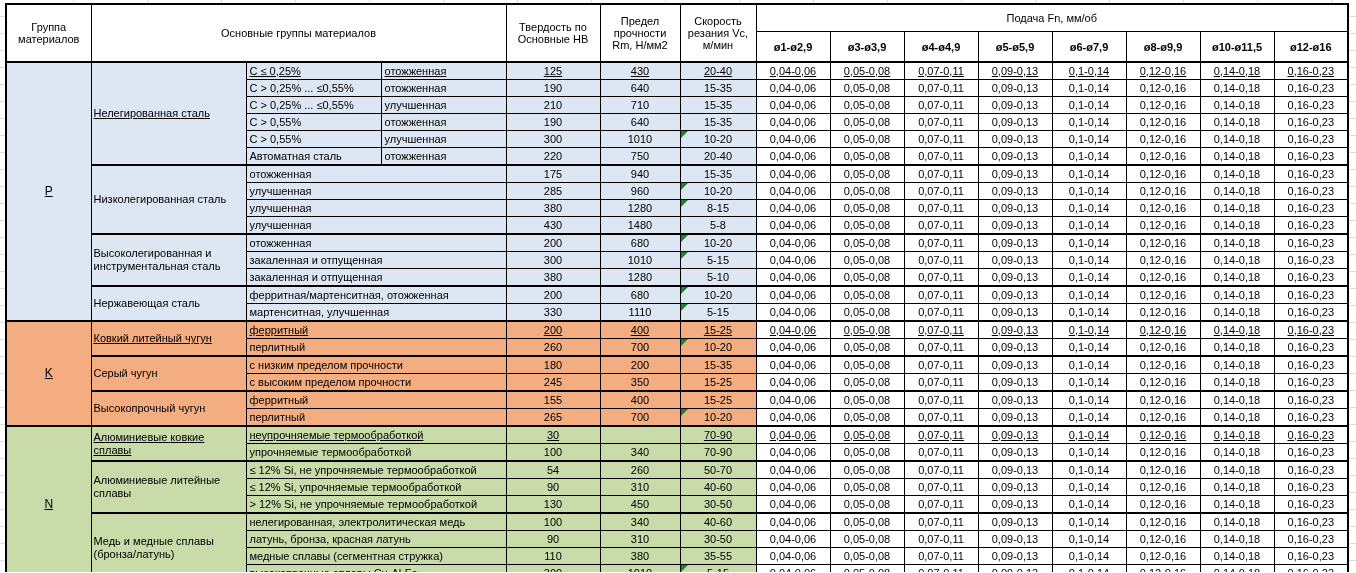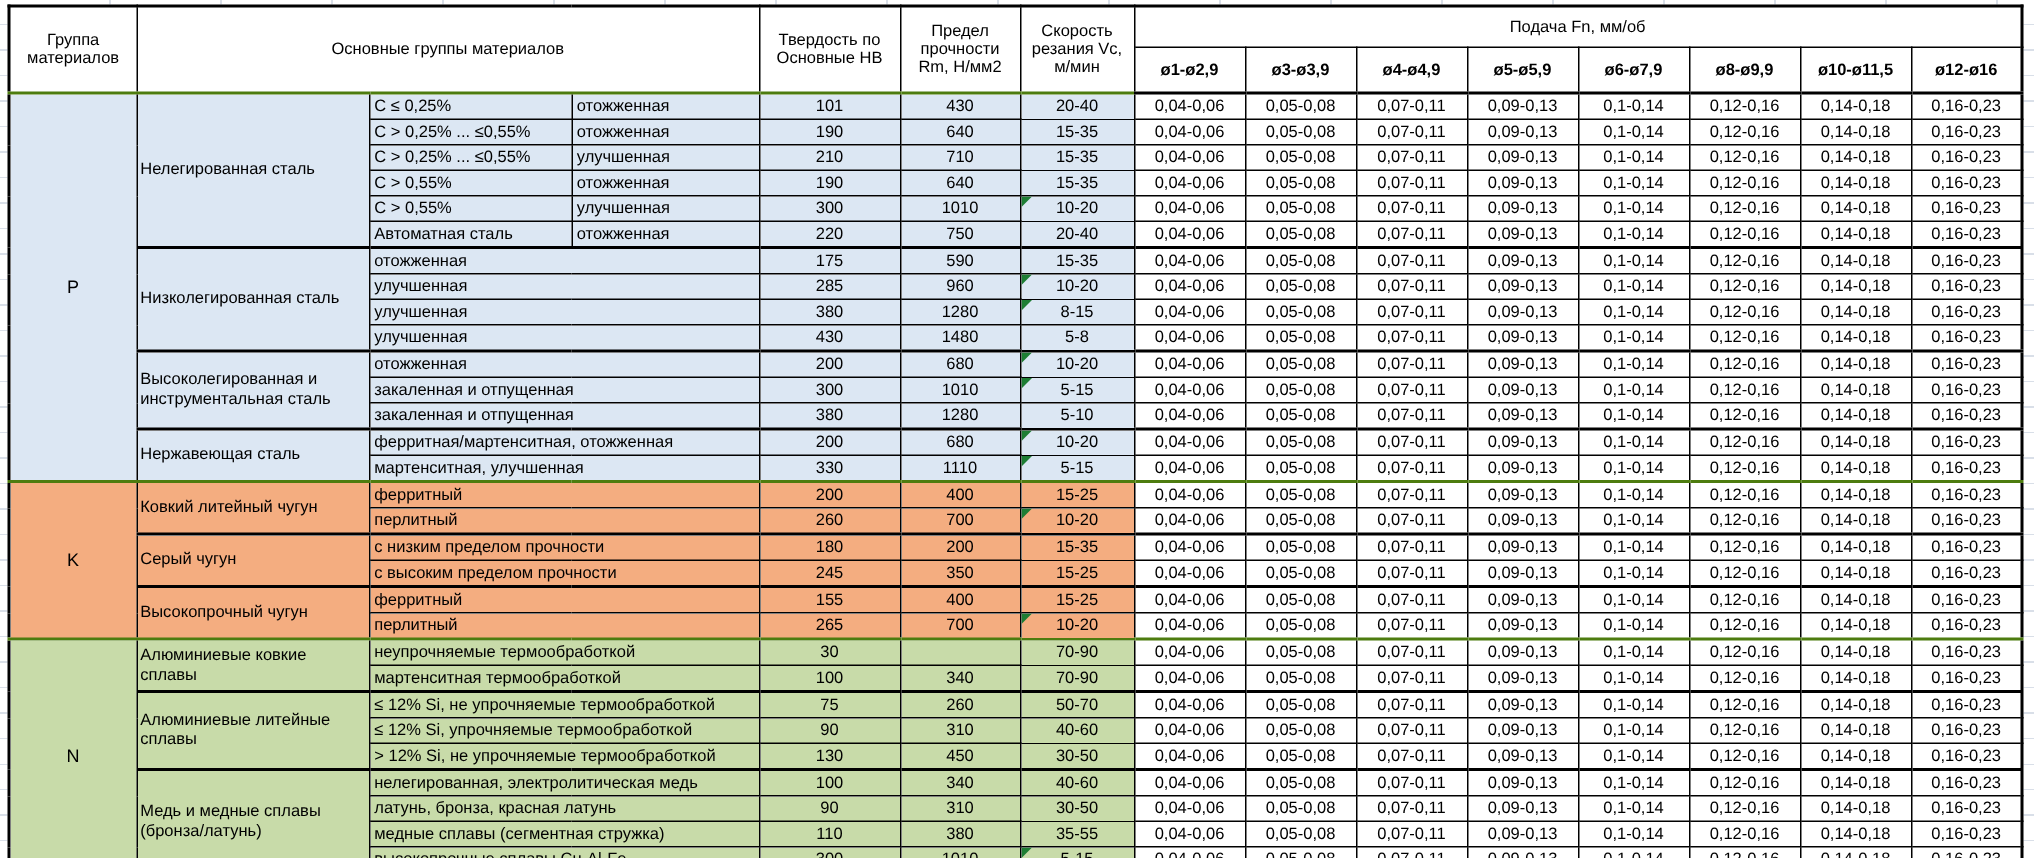--- a/index.html
+++ b/index.html
@@ -20,21 +20,21 @@
   td.subgroup-name{white-space:normal;line-height:13px;}
   td.desc{text-align:left;padding-left:3px;}
   td.num{text-align:center;}
   td.vc{position:relative;margin-left:46px;}
   .marker{position:absolute;left:0;top:0;width:0;height:0;
     border-top:7px solid #1e7e34;border-right:7px solid transparent;}
   tr.g0 td{background:#dce7f3;}
   tr.g1 td{background:#f4ad80;}
   tr.g2 td{background:#c8dba9;}
   tr.g0 td.feed, tr.g1 td.feed, tr.g2 td.feed{background:#fff;}
-  tr.group-start td{border-top:2px solid #4d7c0f;}
+  tr.group-start td{border-top:2px solid #000000;text-decoration:underline;}
   tr.subgroup-start td{border-top:2px solid #000;}
 </style>
 </head>
 <body>
 
 <div class="sheet">
   <table class="main">
     <colgroup>
       <col style="width:85px">
         <col style="width:155px">
@@ -71,21 +71,21 @@
         <th>ø10-ø11,5</th>
         <th>ø12-ø16</th>
       </tr>
     </thead>
     <tbody>
         <tr class="g0 group-start">
           <td class="group-code" rowspan="15">P</td>
           <td class="subgroup-name" rowspan="6">Нелегированная сталь</td>
           <td class="desc">C ≤ 0,25%</td>
           <td class="desc">отожженная</td>
-          <td class="num">101</td>
+          <td class="num">125</td>
           <td class="num">430</td>
           <td class="num vc"><span>20-40</span></td>
           <td class="num feed">0,04-0,06</td>
           <td class="num feed">0,05-0,08</td>
           <td class="num feed">0,07-0,11</td>
           <td class="num feed">0,09-0,13</td>
           <td class="num feed">0,1-0,14</td>
           <td class="num feed">0,12-0,16</td>
           <td class="num feed">0,14-0,18</td>
           <td class="num feed">0,16-0,23</td>
@@ -162,21 +162,21 @@
           <td class="num feed">0,09-0,13</td>
           <td class="num feed">0,1-0,14</td>
           <td class="num feed">0,12-0,16</td>
           <td class="num feed">0,14-0,18</td>
           <td class="num feed">0,16-0,23</td>
         </tr>
         <tr class="g0 subgroup-start">
           <td class="subgroup-name" rowspan="4">Низколегированная сталь</td>
           <td class="desc" colspan="2">отожженная</td>
           <td class="num">175</td>
-          <td class="num">590</td>
+          <td class="num">940</td>
           <td class="num vc"><span>15-35</span></td>
           <td class="num feed">0,04-0,06</td>
           <td class="num feed">0,05-0,08</td>
           <td class="num feed">0,07-0,11</td>
           <td class="num feed">0,09-0,13</td>
           <td class="num feed">0,1-0,14</td>
           <td class="num feed">0,12-0,16</td>
           <td class="num feed">0,14-0,18</td>
           <td class="num feed">0,16-0,23</td>
         </tr>
@@ -392,37 +392,37 @@
           <td class="num feed">0,04-0,06</td>
           <td class="num feed">0,05-0,08</td>
           <td class="num feed">0,07-0,11</td>
           <td class="num feed">0,09-0,13</td>
           <td class="num feed">0,1-0,14</td>
           <td class="num feed">0,12-0,16</td>
           <td class="num feed">0,14-0,18</td>
           <td class="num feed">0,16-0,23</td>
         </tr>
         <tr class="g2">
-          <td class="desc" colspan="2">мартенситная термообработкой</td>
+          <td class="desc" colspan="2">упрочняемые термообработкой</td>
           <td class="num">100</td>
           <td class="num">340</td>
           <td class="num vc"><span>70-90</span></td>
           <td class="num feed">0,04-0,06</td>
           <td class="num feed">0,05-0,08</td>
           <td class="num feed">0,07-0,11</td>
           <td class="num feed">0,09-0,13</td>
           <td class="num feed">0,1-0,14</td>
           <td class="num feed">0,12-0,16</td>
           <td class="num feed">0,14-0,18</td>
           <td class="num feed">0,16-0,23</td>
         </tr>
         <tr class="g2 subgroup-start">
           <td class="subgroup-name" rowspan="3">Алюминиевые литейные сплавы</td>
           <td class="desc" colspan="2">≤ 12% Si, не упрочняемые термообработкой</td>
-          <td class="num">75</td>
+          <td class="num">54</td>
           <td class="num">260</td>
           <td class="num vc"><span>50-70</span></td>
           <td class="num feed">0,04-0,06</td>
           <td class="num feed">0,05-0,08</td>
           <td class="num feed">0,07-0,11</td>
           <td class="num feed">0,09-0,13</td>
           <td class="num feed">0,1-0,14</td>
           <td class="num feed">0,12-0,16</td>
           <td class="num feed">0,14-0,18</td>
           <td class="num feed">0,16-0,23</td>

